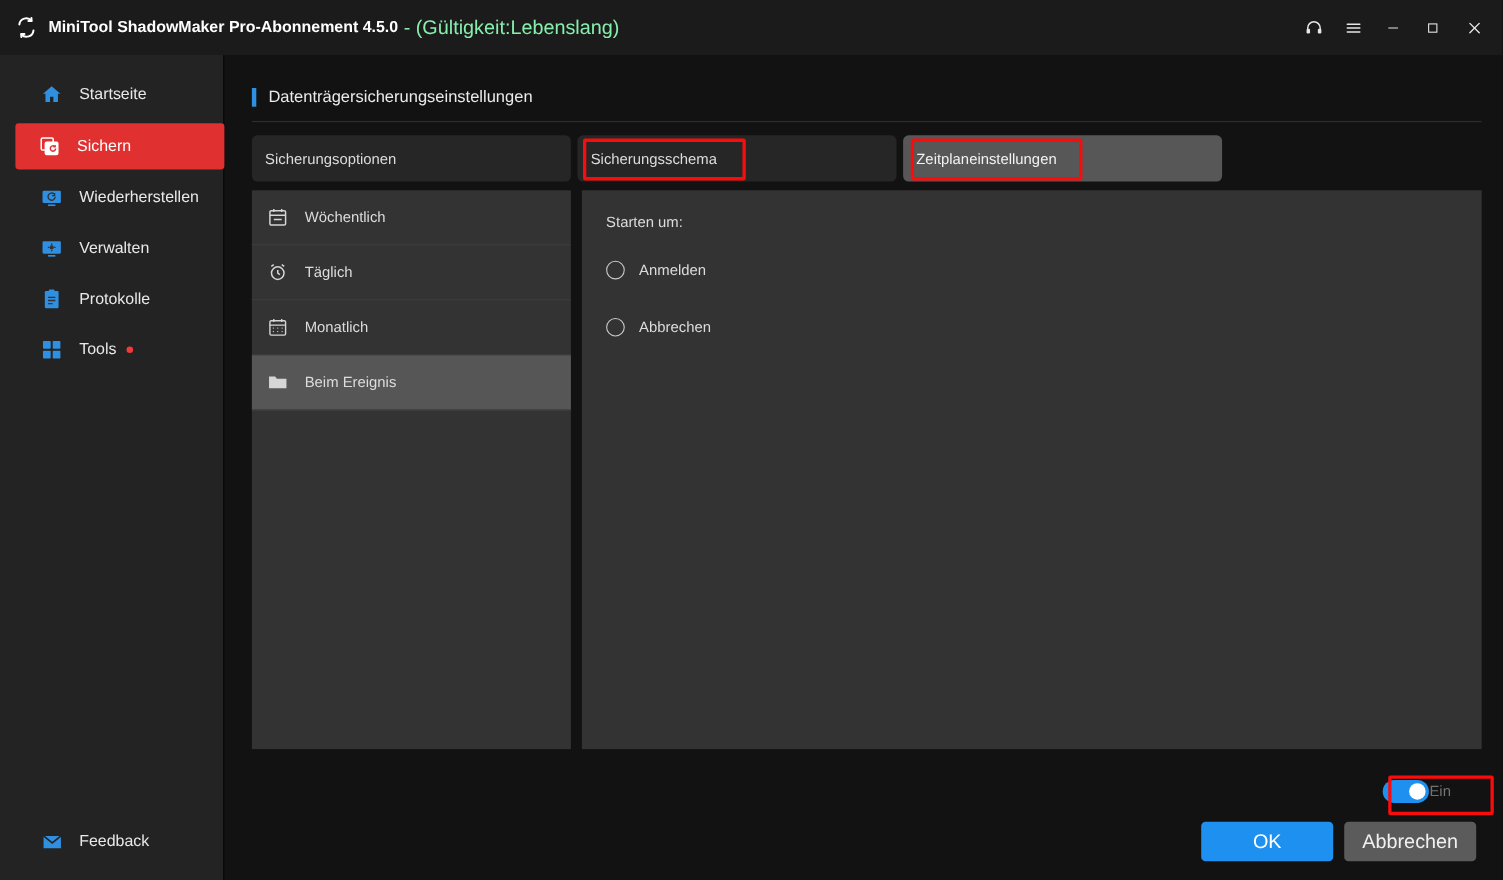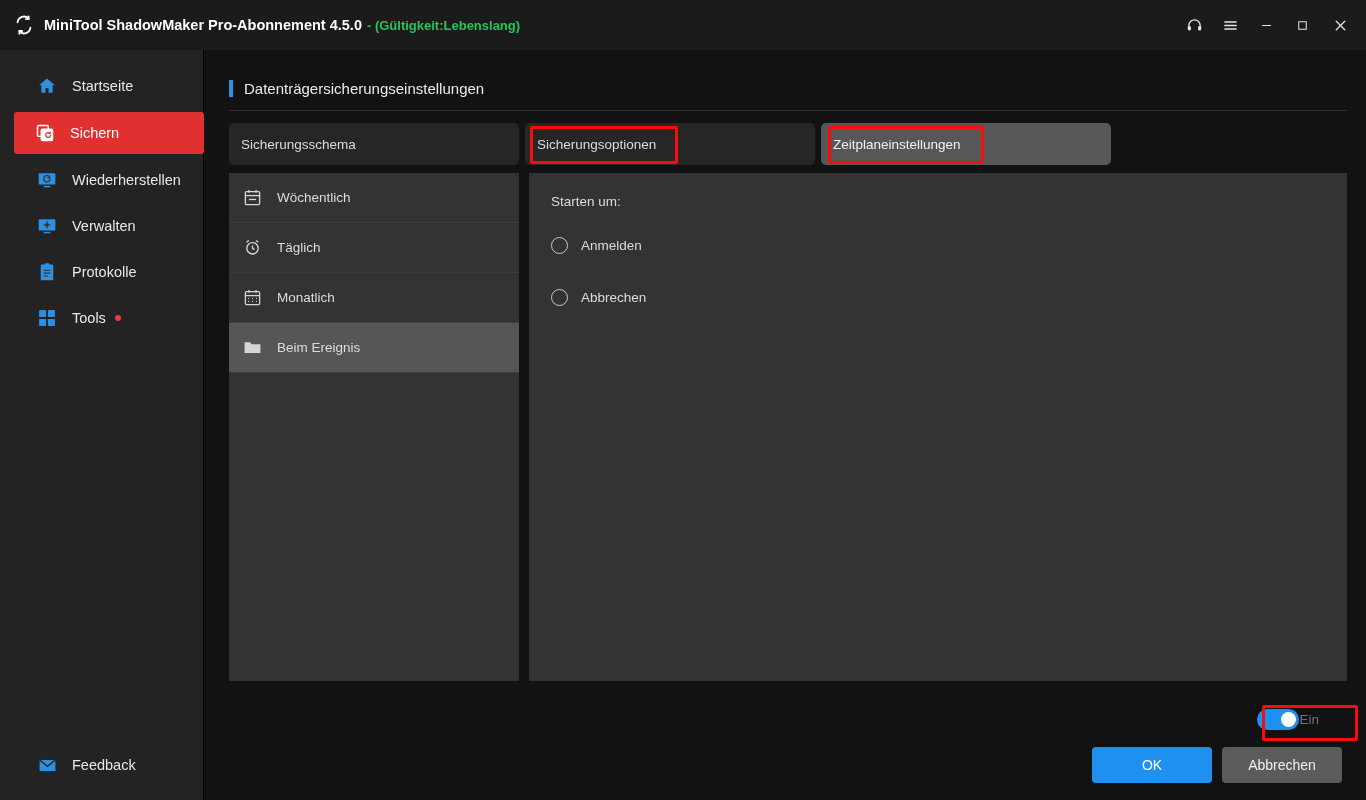--- a/index.html
+++ b/index.html
@@ -11,21 +11,21 @@
   }
   .app { position: relative; width: 1366px; height: 800px; background: #121212; }
 
   
   .titlebar {
     position: absolute; left: 0; top: 0; width: 1366px; height: 50px;
     background: #1b1b1b; display: flex; align-items: center;
   }
   .title-logo { width: 22px; height: 22px; margin-left: 13px; flex: none; color: #ffffff; }
   .title-text { margin-left: 9px; font-size: 14.5px; color: #ffffff; font-weight: bold; white-space: nowrap; }
-  .title-sub { margin-left: 5px; font-size: 13px; color: #22c55e; font-weight: bold; white-space: nowrap; }
+  .title-sub { margin-left: 5px; font-size: 18px; color: #86efac; font-weight: normal; white-space: nowrap; }
   .title-ctrls { position: absolute; right: 0; top: 0; height: 50px; display: flex; align-items: center; }
   .tb-btn {
     width: 36px; height: 50px; display: flex; align-items: center; justify-content: center;
     color: #e6e6e6;
   }
   .tb-btn.close { width: 40px; margin-right: 6px; }
 
   
   .sidebar {
     position: absolute; left: 0; top: 50px; width: 204px; height: 750px;
@@ -102,21 +102,21 @@
     position: absolute; right: 3px; top: 3px; width: 15px; height: 15px;
     border-radius: 50%; background: #ffffff;
   }
   .toggle-label { margin-left: 0; font-size: 13.5px; color: #737373; }
 
   
   .footer { position: absolute; right: 24px; top: 697px; display: flex; gap: 10px; }
   .btn {
     width: 120px; height: 36px; border-radius: 4px; border: none;
     display: flex; align-items: center; justify-content: center;
-    font-size: 14px; font-family: "Liberation Sans", sans-serif;
+    font-size: 18px; font-family: "Liberation Sans", sans-serif;
   }
   .btn.primary { background: #1e90f0; color: #ffffff; }
   .btn.secondary { background: #5b5b5b; color: #f0f0f0; }
 
   
   .anno { position: absolute; border: 3px solid #fa0c0c; border-radius: 2px; pointer-events: none; }
 </style>
 </head>
 <body>
 
@@ -265,24 +265,24 @@
   <div class="content">
 
     <div class="page-head">
       <span class="head-bar"></span>
       <span class="head-title">Datenträgersicherungseinstellungen</span>
     </div>
     <div class="head-rule"></div>
 
     <div class="tabs">
       <div class="tab">
+        <span>Sicherungsoptionen</span>
+      </div>
+      <div class="tab">
         <span>Sicherungsschema</span>
-      </div>
-      <div class="tab">
-        <span>Sicherungsoptionen</span>
       </div>
       <div class="tab active">
         <span>Zeitplaneinstellungen</span>
       </div>
     </div>
 
     <div class="list-panel">
       <div class="list-item">
         <span class="li-ico">
           <svg viewBox="0 0 24 24" width="19" height="19" fill="none" stroke="#d6d6d6" stroke-width="1.7">

